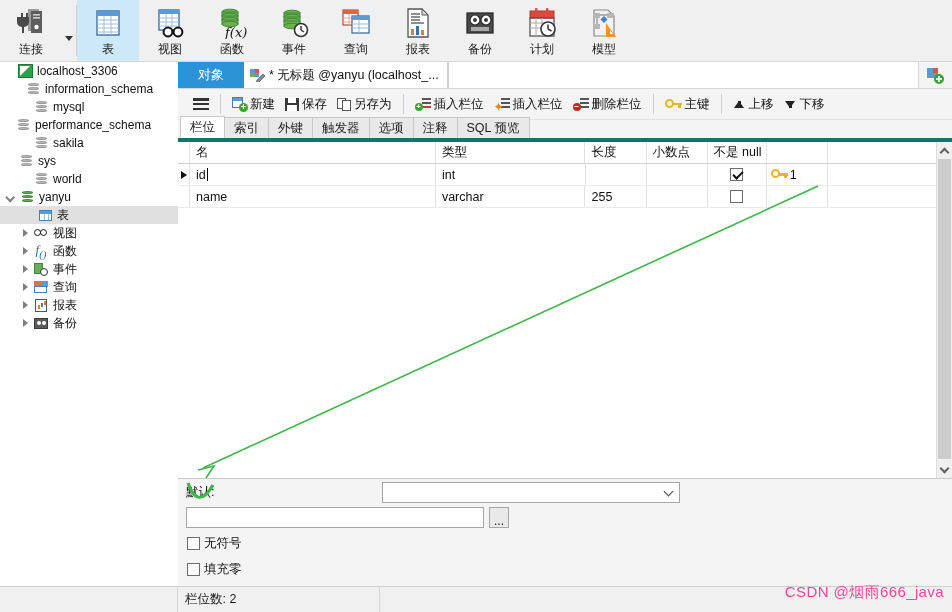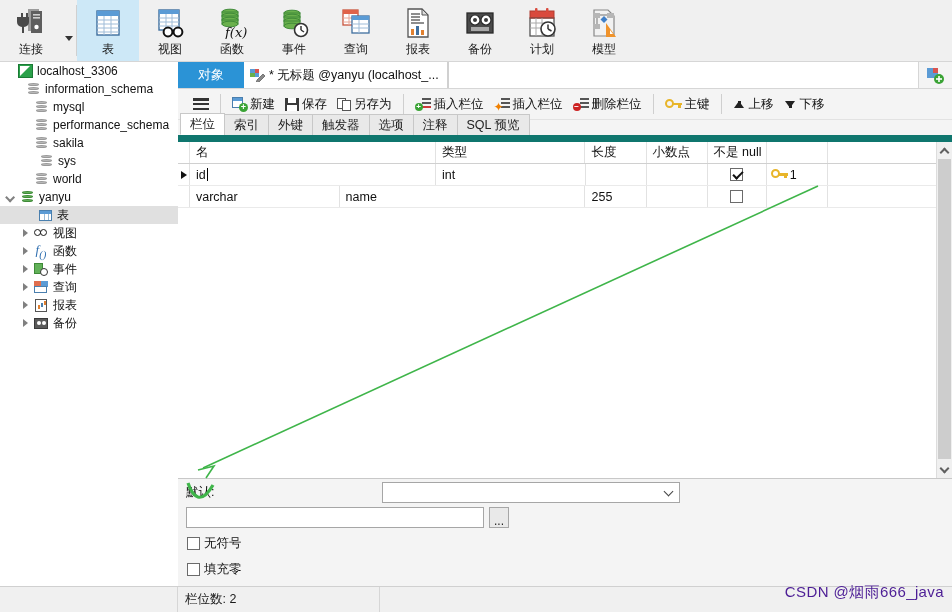--- a/index.html
+++ b/index.html
@@ -172,21 +172,21 @@
   .ar-up { border-bottom: 7px solid #222; }
   .ar-dn { border-top: 7px solid #222; }
   .ar-wrap { width:13px; display:flex; align-items:center; justify-content:center; position:relative;}
   .ar-wrap b { position:absolute; width:3px; height:6px; background:#222; }
   .ar-wrap.u b { bottom:1px; } .ar-wrap.d b { top:1px; }
 
   
   .subtabs {
     position: absolute; left: 0; top: 58px; width: 774px; height: 22px;
     background: #f4f4f4; display: flex; align-items: flex-end; padding-left: 2px;
-    border-bottom: 7px solid #0f766e;
+    border-bottom: 4px solid #0f766e;
   }
   .stab {
     height: 21px; padding: 0 9px; font-size: 12.5px;
     display: flex; align-items: center; cursor: default;
     border: 1px solid #c8c8c8; border-bottom: none; background: #e9e9e9;
     margin-right: -1px; color: #222;
   }
   .stab.act { background: #ffffff; height: 22px; border-bottom: 1px solid #fff; font-weight: normal; }
 
   
@@ -248,21 +248,21 @@
 
   
   .status {
     position: absolute; left: 0; top: 586px; width: 952px; height: 26px;
     background: #f0f0f0; border-top: 1px solid #d0d0d0; display: flex; align-items: center;
   }
   .st-pad { width: 178px; height: 100%; border-right: 1px solid #d6d6d6; }
   .st-cell { padding-left: 7px; font-size: 12.5px; color: #1a1a1a;
      width: 202px; height: 100%; display:flex; align-items:center; border-right: 1px solid #d6d6d6;}
   .watermark {
-    position: absolute; right: 8px; top: 583px; font-size: 15px; color: #4c1d95;
+    position: absolute; right: 8px; top: 583px; font-size: 15px; color: #ec4899;
     letter-spacing: 0.4px; font-family: "Liberation Sans", sans-serif;
   }
 
   
   .anno { position: absolute; left: 0; top: 0; width: 952px; height: 612px; pointer-events: none; }
 </style>
 </head>
 <body>
 
 <div id="app">
@@ -493,43 +493,43 @@
       <span class="tw"></span>
       <span class="ti">
           <span class="cyl gray">
             <i></i>
             <i></i>
             <i></i>
           </span>
         </span>
       <span class="tlbl">mysql</span>
     </div>
+    <div class="tree-row" style="">
+      <span class="tw"></span>
+      <span class="ti">
+          <span class="cyl gray">
+            <i></i>
+            <i></i>
+            <i></i>
+          </span>
+        </span>
+      <span class="tlbl">performance_schema</span>
+    </div>
     <div class="tree-row" style="padding-left:18px">
       <span class="tw"></span>
       <span class="ti">
           <span class="cyl gray">
             <i></i>
             <i></i>
             <i></i>
           </span>
         </span>
-      <span class="tlbl">performance_schema</span>
-    </div>
-    <div class="tree-row" style="padding-left:18px">
-      <span class="tw"></span>
-      <span class="ti">
-          <span class="cyl gray">
-            <i></i>
-            <i></i>
-            <i></i>
-          </span>
-        </span>
       <span class="tlbl">sakila</span>
     </div>
-    <div class="tree-row" style="padding-left:23px">
+    <div class="tree-row" style="padding-left:3px">
       <span class="tw"></span>
       <span class="ti">
           <span class="cyl gray">
             <i></i>
             <i></i>
             <i></i>
           </span>
         </span>
       <span class="tlbl">sys</span>
     </div>
@@ -798,22 +798,22 @@
                   <span class="hd"></span>
                   <span class="sh"></span>
                 </span>
               <span>1</span>
             </div>
             <div class="gcell" style="width:110px;border-right:none"></div>
           </div>
 
           <div class="grow">
             <div class="gmark"></div>
+            <div class="gcell" style="width:250px">name</div>
             <div class="gcell" style="width:152px">varchar</div>
-            <div class="gcell" style="width:250px">name</div>
             <div class="gcell" style="width:62px">255</div>
             <div class="gcell" style="width:62px"></div>
             <div class="gcell caret-cell" style="width:60px">
               <span class="cbx"></span>
             </div>
             <div class="gcell" style="width:62px"></div>
             <div class="gcell" style="width:110px;border-right:none"></div>
           </div>
 
         </div>

